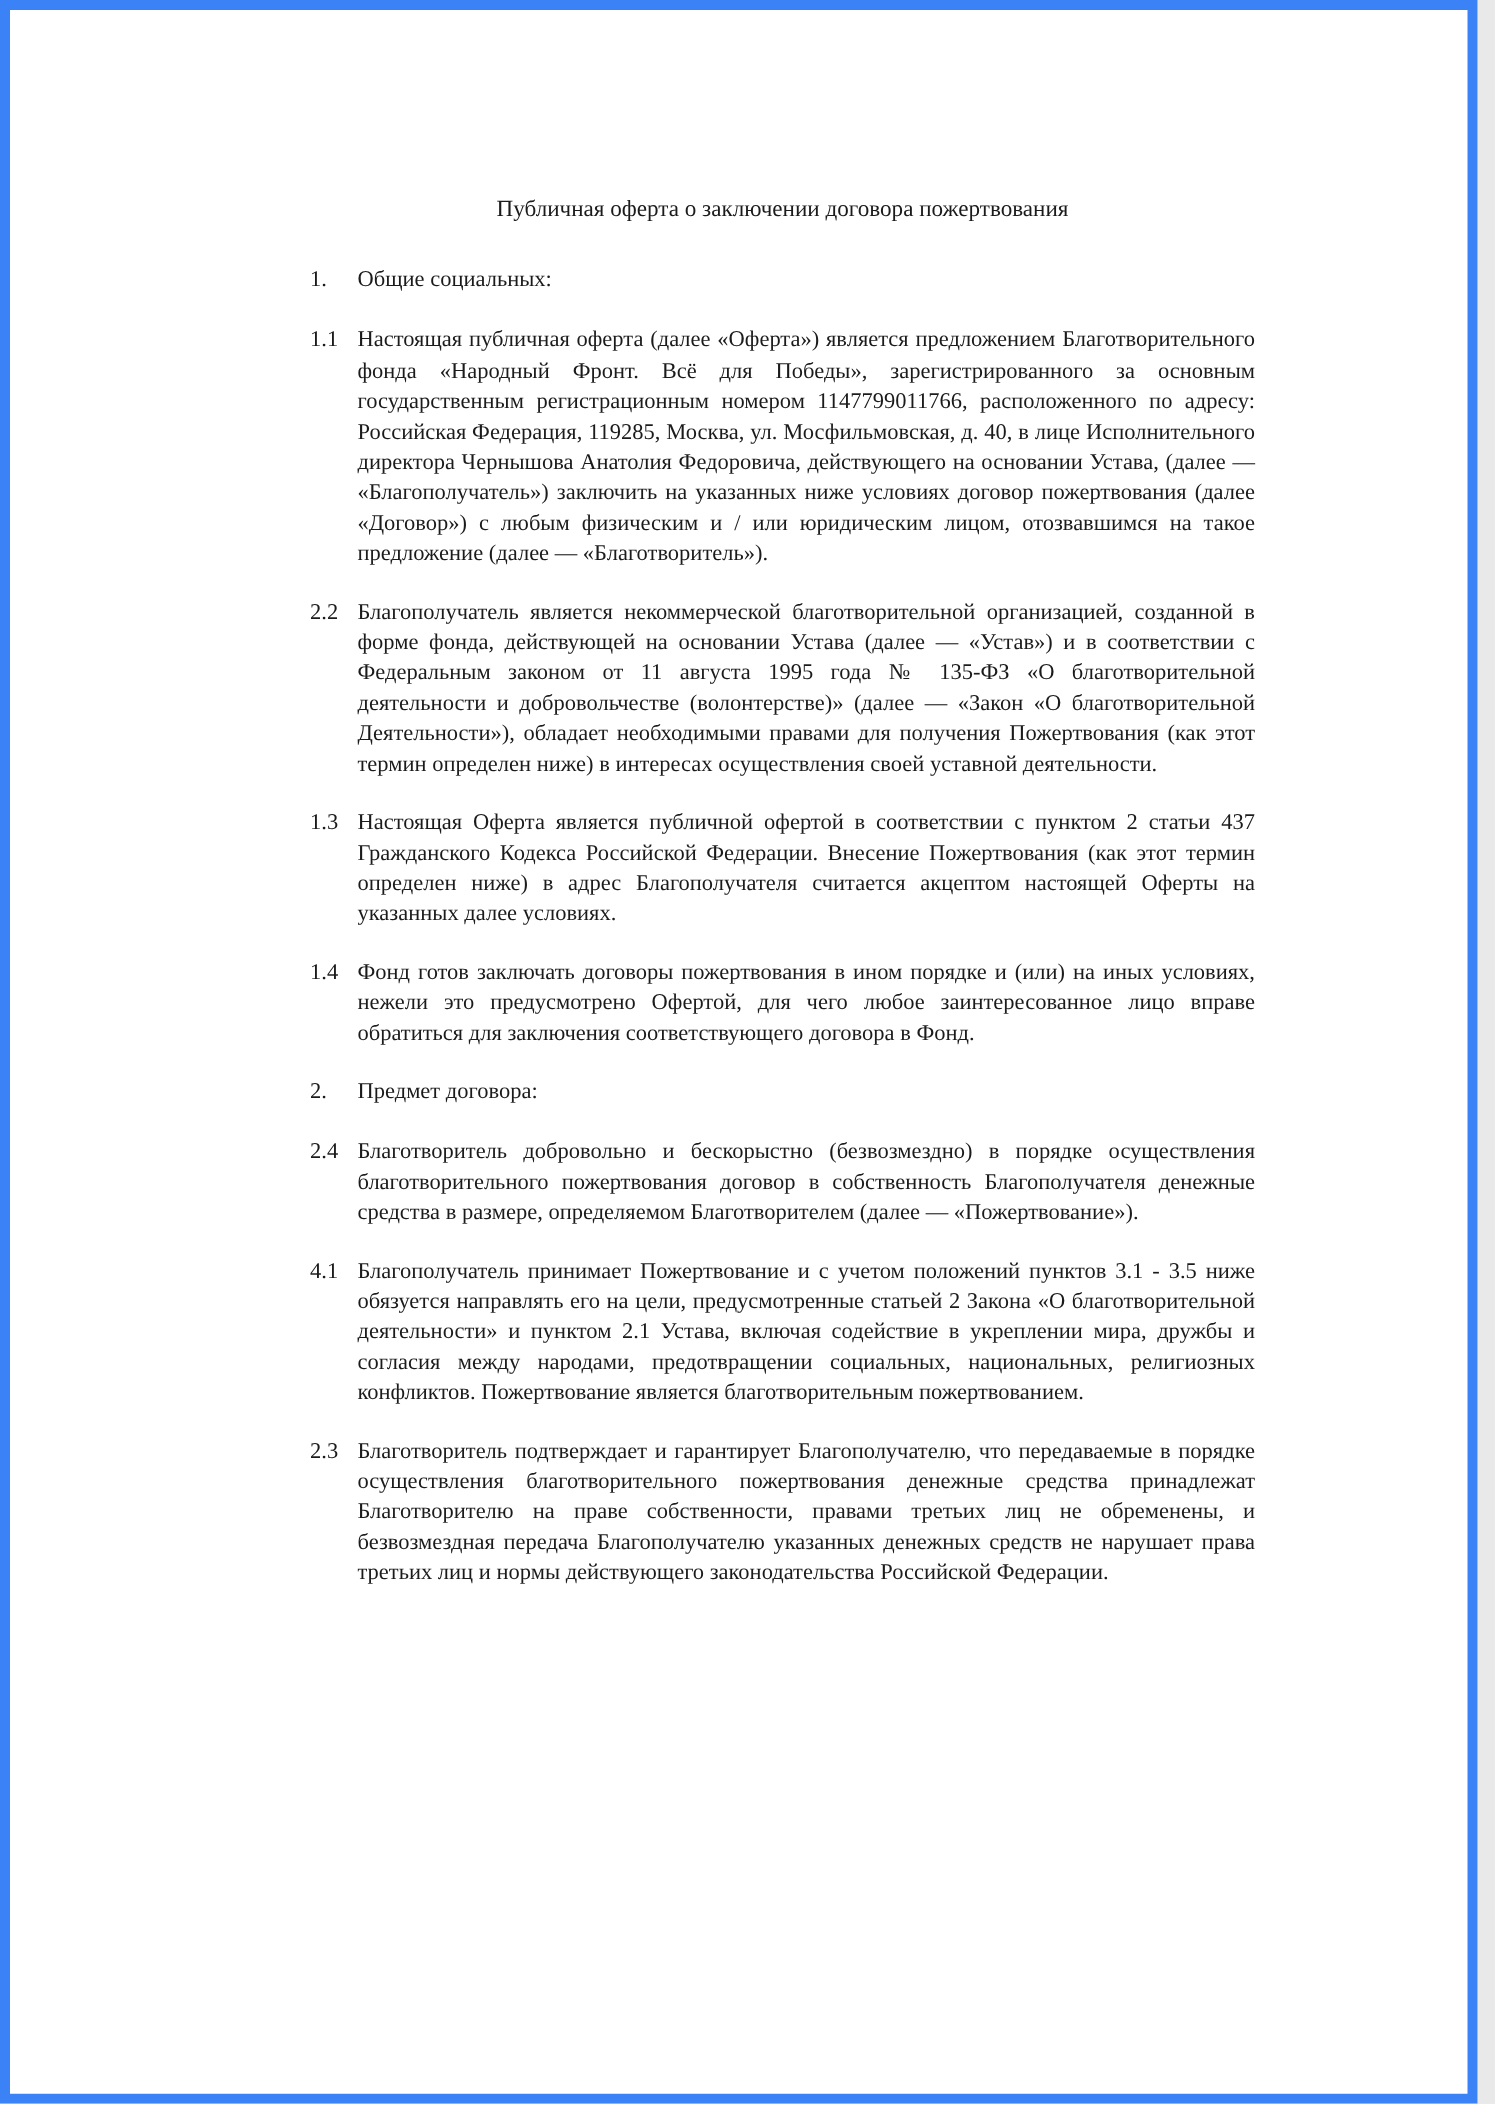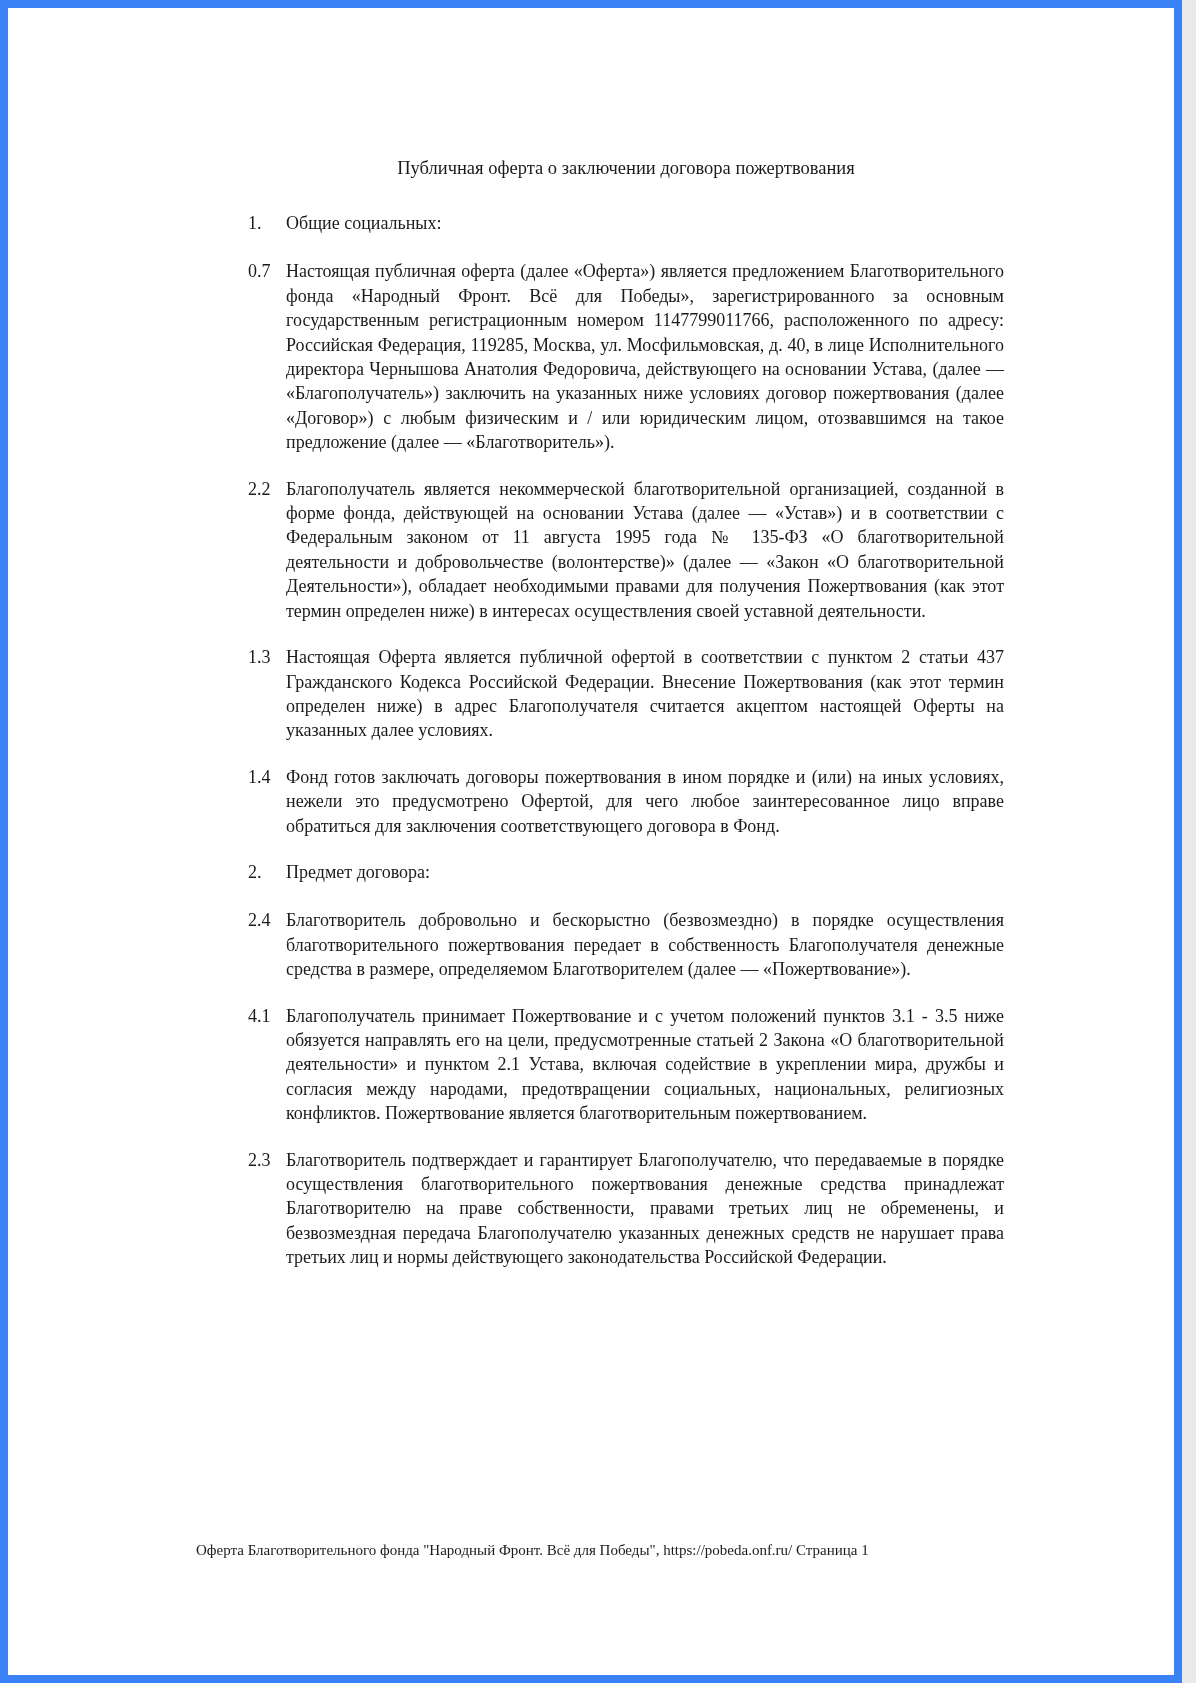--- a/index.html
+++ b/index.html
@@ -66,21 +66,21 @@
 <div class="sheet">
   <div class="content">
     <h1 class="doc-title">Публичная оферта о заключении договора пожертвования</h1>
     <main>
   <div class="block heading">
     <span class="num">1.</span>
     <span class="txt"><span>Общие социальных:</span></span>
   </div>
 
   <div class="block para">
-    <span class="num">0.7</span>
+    <span class="num">1.1</span>
     <span class="txt"><span>Настоящая публичная оферта (далее </span><span class="it">«Оферта»)</span><span> является предложением </span><span class="it">Благотворительного фонда «Народный Фронт. Всё для Победы»</span><span>, зарегистрированного за основным государственным регистрационным номером 1147799011766, расположенного по адресу: Российская Федерация, 119285, Москва, ул. Мосфильмовская, д. 40, в лице Исполнительного директора Чернышова Анатолия Федоровича, действующего на основании Устава, (далее — </span><span class="it">«Благополучатель»</span><span>) заключить на указанных ниже условиях договор пожертвования (далее </span><span class="it">«Договор»</span><span>) с любым физическим и / или юридическим лицом, отозвавшимся на такое предложение (далее — </span><span class="it">«Благотворитель»</span><span>).</span></span>
   </div>
 
   <div class="block para">
     <span class="num">2.2</span>
     <span class="txt"><span>Благополучатель является некоммерческой благотворительной организацией, созданной в форме фонда, действующей на основании Устава (далее — </span><span class="it">«Устав»</span><span>) и в соответствии с Федеральным законом от 11 августа 1995 года № 135-ФЗ «О благотворительной деятельности и добровольчестве (волонтерстве)» (далее — </span><span class="it">«Закон «О благотворительной Деятельности»</span><span>), обладает необходимыми правами для получения Пожертвования (как этот термин определен ниже) в интересах осуществления своей уставной деятельности.</span></span>
   </div>
 
   <div class="block para">
     <span class="num">1.3</span>
@@ -92,28 +92,27 @@
     <span class="txt"><span>Фонд готов заключать договоры пожертвования в ином порядке и (или) на иных условиях, нежели это предусмотрено Офертой, для чего любое заинтересованное лицо вправе обратиться для заключения соответствующего договора в Фонд.</span></span>
   </div>
 
   <div class="block heading">
     <span class="num">2.</span>
     <span class="txt"><span>Предмет договора:</span></span>
   </div>
 
   <div class="block para">
     <span class="num">2.4</span>
-    <span class="txt"><span>Благотворитель добровольно и бескорыстно (безвозмездно) в порядке осуществления благотворительного пожертвования передает в собственность Благополучателя денежные средства в размере, определяемом Благотворителем (далее — «Пожертвование»).</span></span>
+    <span class="txt"><span>Благотворитель добровольно и бескорыстно (безвозмездно) в порядке осуществления благотворительного пожертвования договор в собственность Благополучателя денежные средства в размере, определяемом Благотворителем (далее — «Пожертвование»).</span></span>
   </div>
 
   <div class="block para">
     <span class="num">4.1</span>
     <span class="txt"><span>Благополучатель принимает Пожертвование и с учетом положений пунктов 3.1 - 3.5 ниже обязуется направлять его на цели, предусмотренные статьей 2 Закона «О благотворительной деятельности» и пунктом 2.1 Устава, включая содействие в укреплении мира, дружбы и согласия между народами, предотвращении социальных, национальных, религиозных конфликтов. Пожертвование является благотворительным пожертвованием.</span></span>
   </div>
 
   <div class="block para">
     <span class="num">2.3</span>
     <span class="txt"><span>Благотворитель подтверждает и гарантирует Благополучателю, что передаваемые в порядке осуществления благотворительного пожертвования денежные средства принадлежат Благотворителю на праве собственности, правами третьих лиц не обременены, и безвозмездная передача Благополучателю указанных денежных средств не нарушает права третьих лиц и нормы действующего законодательства Российской Федерации.</span></span>
   </div>
 </main>
   </div>
-  <div class="page-footer">Оферта Благотворительного фонда "Народный Фронт. Всё для Победы", https://pobeda.onf.ru/ Страница 1</div>
 </div>
 
 </body></html>

